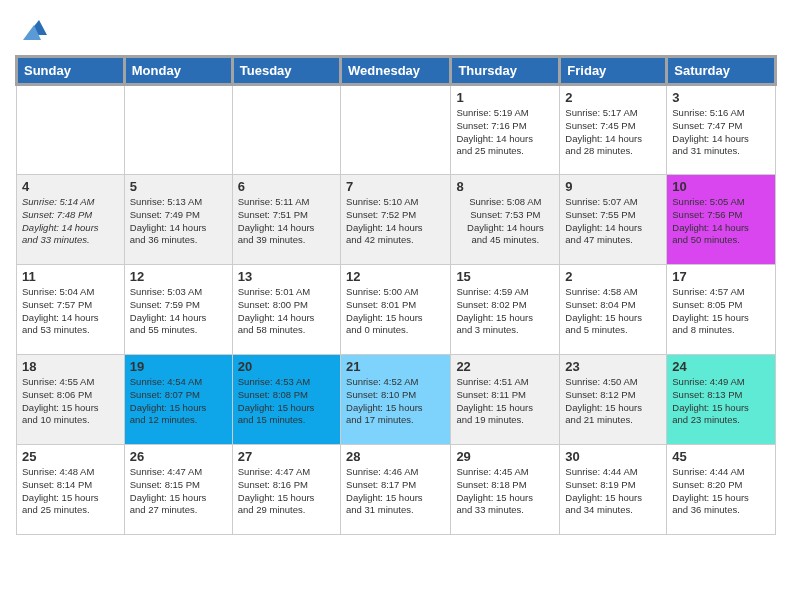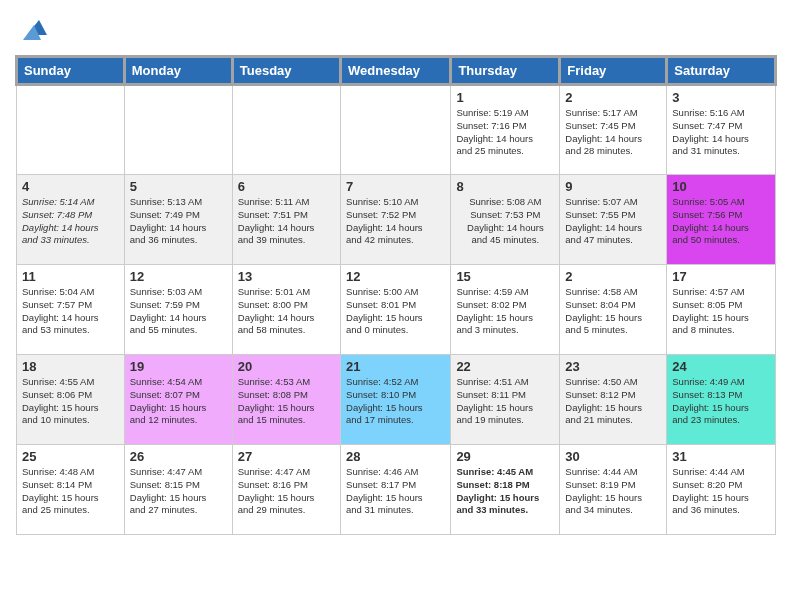--- a/index.html
+++ b/index.html
@@ -242,28 +242,28 @@
         </td>
       </tr>
       <tr>
         <td style="background: rgb(240, 240, 240);">
           <div class="day-num">18</div>
           <div class="day-info" style="white-space: pre-line;">Sunrise: 4:55 AM
 Sunset: 8:06 PM
 Daylight: 15 hours
 and 10 minutes.</div>
         </td>
-        <td style="background: #f0abfc;">
+        <td style="background: #0ea5e9;">
           <div class="day-num">19</div>
           <div class="day-info" style="white-space: pre-line;">Sunrise: 4:54 AM
 Sunset: 8:07 PM
 Daylight: 15 hours
 and 12 minutes.</div>
         </td>
-        <td style="background: #f0abfc;">
+        <td style="background: #0ea5e9;">
           <div class="day-num">20</div>
           <div class="day-info" style="white-space: pre-line;">Sunrise: 4:53 AM
 Sunset: 8:08 PM
 Daylight: 15 hours
 and 15 minutes.</div>
         </td>
         <td style="background: #7dd3fc;">
           <div class="day-num">21</div>
           <div class="day-info" style="white-space: pre-line;">Sunrise: 4:52 AM
 Sunset: 8:10 PM
@@ -316,34 +316,34 @@
         </td>
         <td>
           <div class="day-num">28</div>
           <div class="day-info" style="white-space: pre-line;">Sunrise: 4:46 AM
 Sunset: 8:17 PM
 Daylight: 15 hours
 and 31 minutes.</div>
         </td>
         <td>
           <div class="day-num">29</div>
-          <div class="day-info" style="white-space: pre-line; font-weight: bold;">Sunrise: 4:45 AM
+          <div class="day-info" style="white-space: pre-line;">Sunrise: 4:45 AM
 Sunset: 8:18 PM
 Daylight: 15 hours
 and 33 minutes.</div>
         </td>
         <td>
           <div class="day-num">30</div>
           <div class="day-info" style="white-space: pre-line;">Sunrise: 4:44 AM
 Sunset: 8:19 PM
 Daylight: 15 hours
 and 34 minutes.</div>
         </td>
         <td>
-          <div class="day-num">31</div>
+          <div class="day-num">45</div>
           <div class="day-info" style="white-space: pre-line;">Sunrise: 4:44 AM
 Sunset: 8:20 PM
 Daylight: 15 hours
 and 36 minutes.</div>
         </td>
       </tr>
     </tbody>
 </table>
 
 </body></html>

